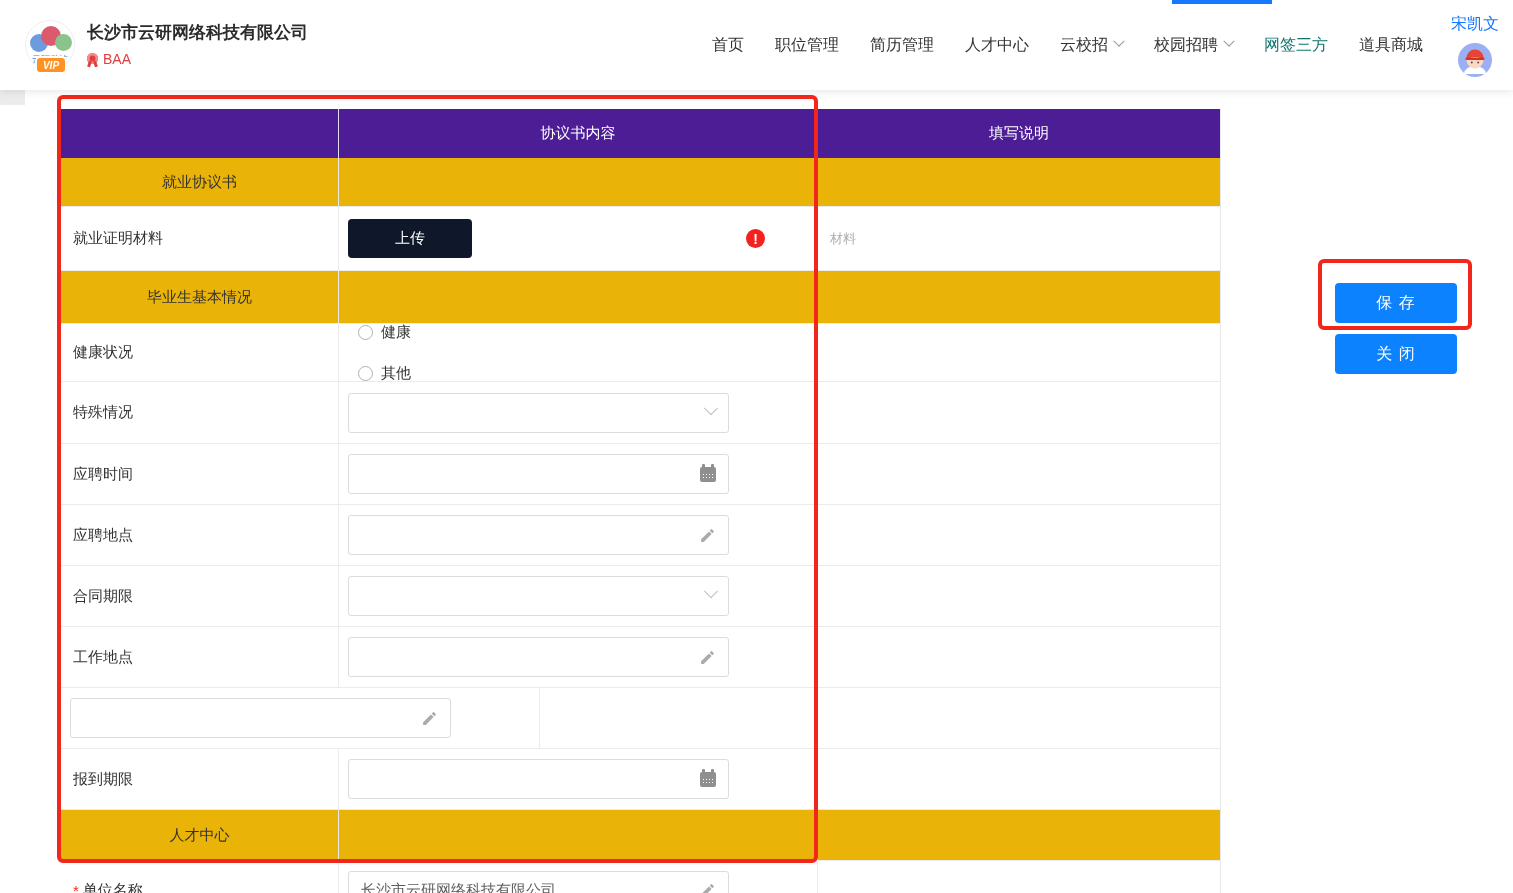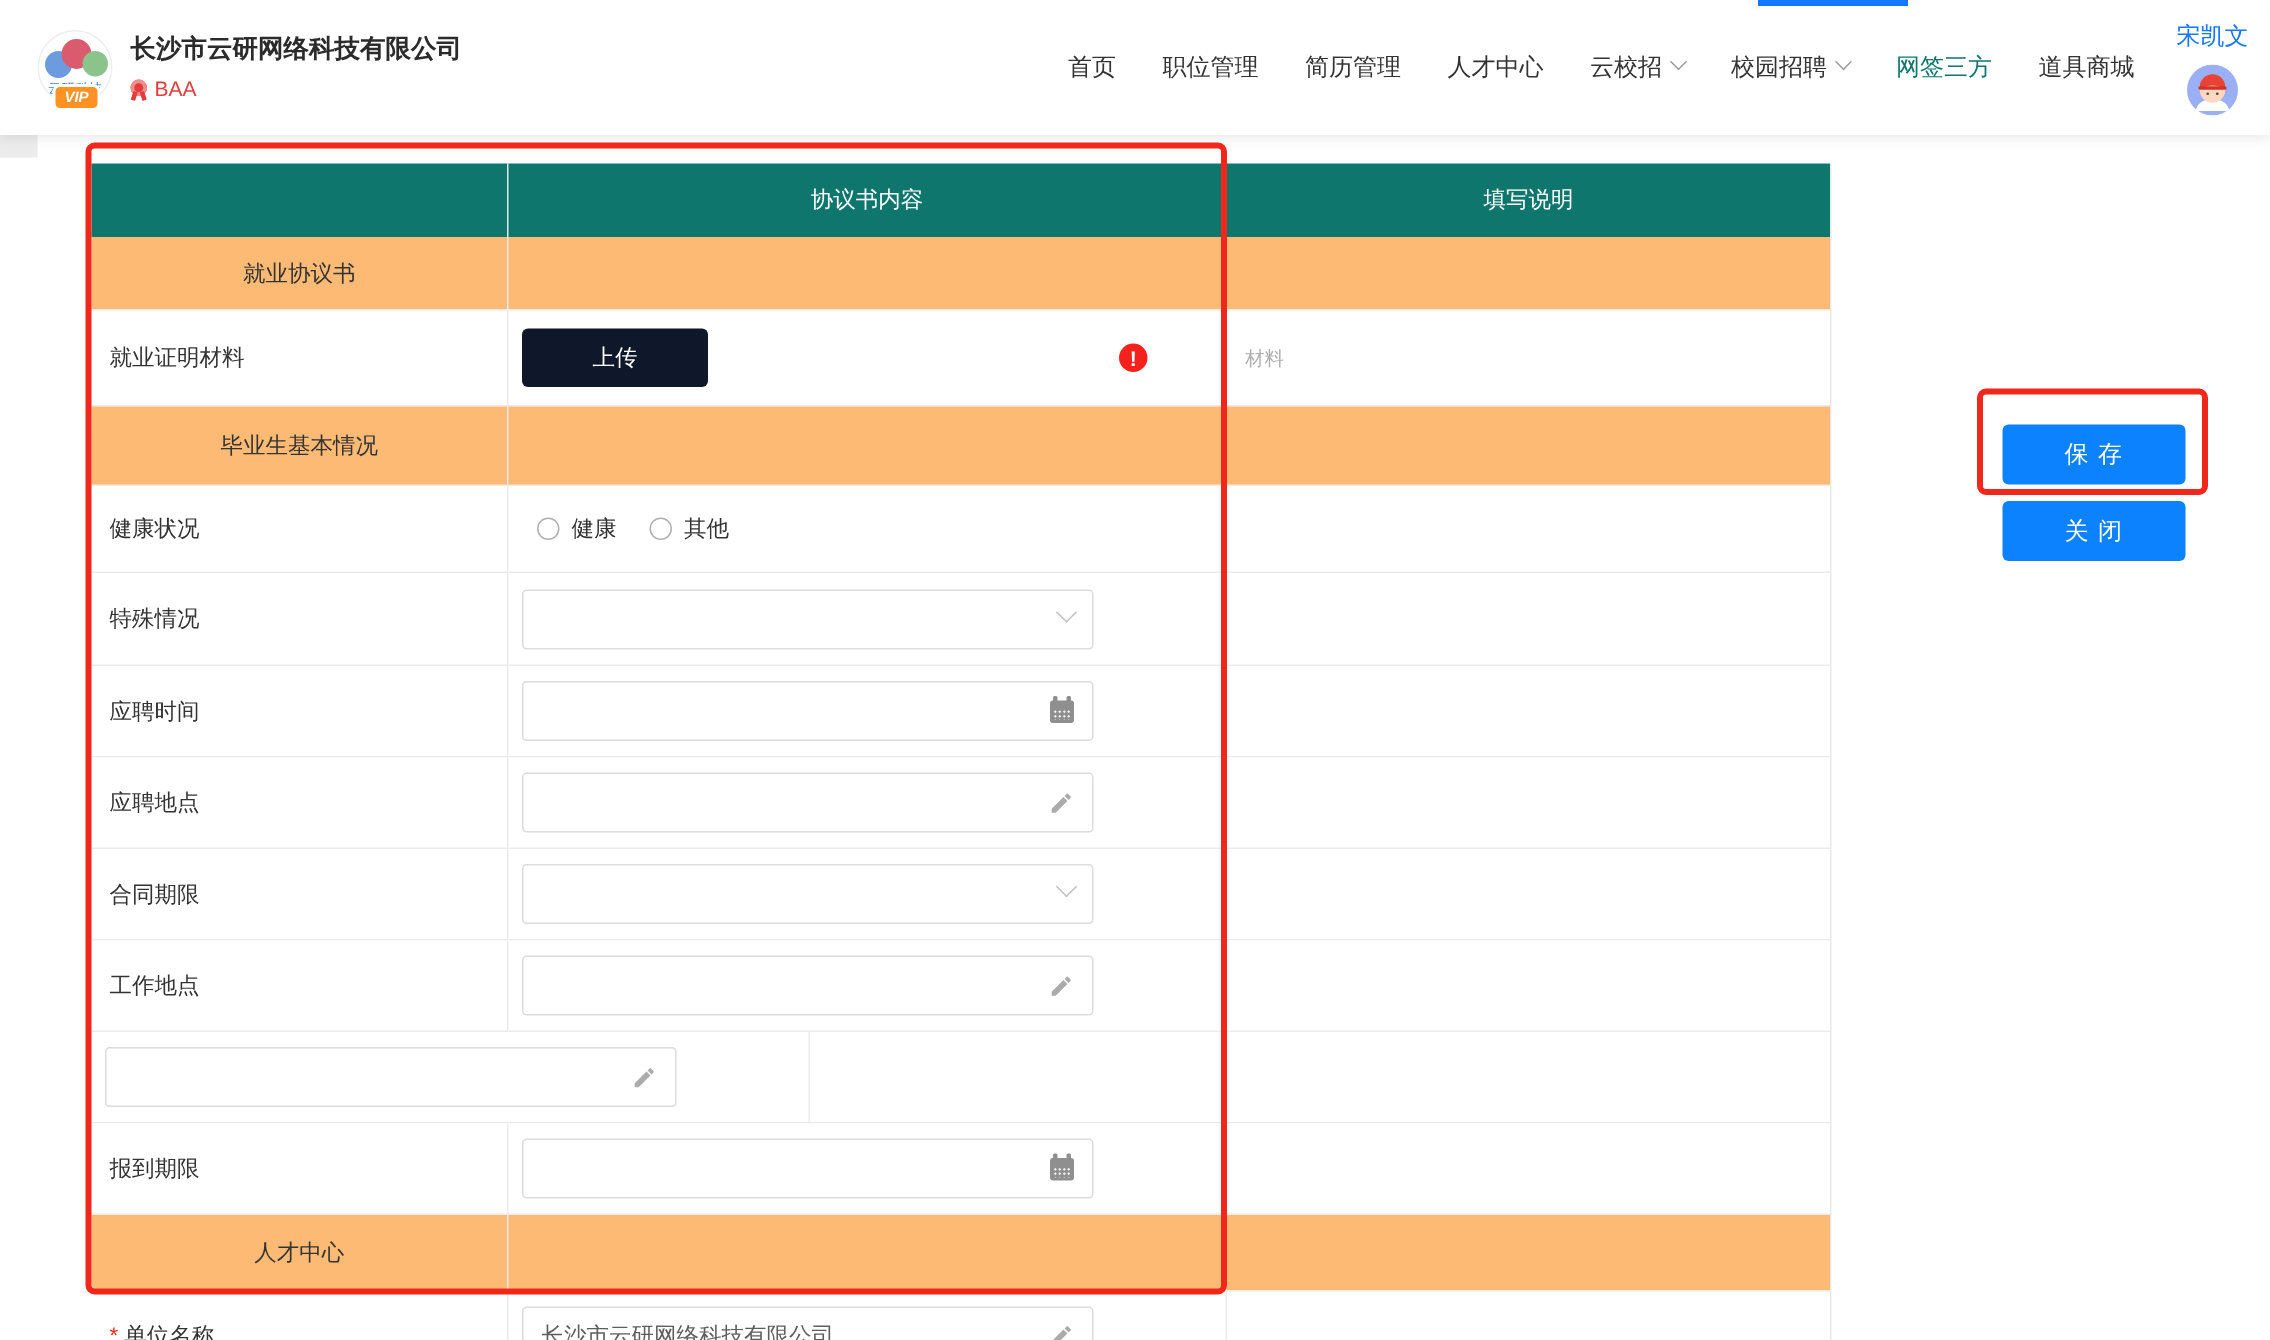--- a/index.html
+++ b/index.html
@@ -31,36 +31,36 @@
   .nav-item.active { color:#0f766e; }
   .chevron-down-icon { width:8px; height:8px; border-right:1.5px solid #999; border-bottom:1.5px solid #999;
                        transform:rotate(45deg) translate(-2px,-2px); margin-top:-3px; }
   .user-area { display:flex; align-items:center; gap:8px; margin-right:14px;flex-direction:column; }
   .user-name { font-size:16px; color:#1677ff; }
   
   .left-strip { position:absolute; left:0; top:90px; width:25px; height:15px; background:#ececec; }
   
   .table { position:absolute; left:61px; top:109px; width:1160px; border-right:1px solid #e9e9e9; background:#fff; }
   .trow { display:flex; border-bottom:1px solid #ebebeb; background:#fff; }
-  .trow.gray { background:#fdba74; }
+  .trow.gray { background:#eab308; }
   .cell { display:flex; align-items:center; }
   .c1 { width:278px; border-right:1px solid #ebebeb; padding-left:12px; font-size:15px; color:#333; }
   .c2 { width:479px; border-right:1px solid #ebebeb; position:relative; }
   .c3 { width:402px; padding-left:12px; }
-  .thead { background:#0f766e; border-bottom:none; }
+  .thead { background:#4c1d95; border-bottom:none; }
   .thead .cell { justify-content:center; color:#fff; font-size:15px; padding-left:0; }
   .thead .c1, .thead .c2 { border-right:1px solid rgba(255,255,255,.85); }
   .section-label { width:100%; text-align:center; padding-right:12px; font-size:15px; color:#333; }
   .note-text { font-size:13px; color:#aeaeae; }
   
   .upload-btn { margin-left:9px; width:124px; height:39px; background:#0f172a; color:#fff; font-size:15px;
                 border:none; border-radius:4px; cursor:pointer; }
   .error-badge { margin-left:auto; margin-right:52px; width:19px; height:19px; border-radius:50%; background:#f5211d;
                  color:#fff; font-size:14px; font-weight:bold; display:flex; align-items:center; justify-content:center; line-height:1; }
-  .radio-group { display:flex; align-items:flex-end; gap:22px; margin-left:19px; }
+  .radio-group { display:flex; align-items:flex-end; gap:22px; margin-left:19px;flex-direction:column; }
   .radio-option { display:flex; align-items:center; gap:8px; font-size:15px; color:#333; cursor:pointer; }
   .radio-circle { width:15px; height:15px; border:1px solid #b0b0b0; border-radius:50%; background:#fff; }
   .field-box { margin-left:9px; width:381px; height:40px; border:1px solid #dcdcdc; border-radius:3px; background:#fff;
                display:flex; align-items:center; justify-content:flex-end; padding:0 12px; cursor:pointer; }
   .field-box .value-text { margin-right:auto; font-size:15px; color:#5e5e5e; white-space:nowrap; overflow:hidden; }
   .select-chevron { width:10px; height:10px; border-right:1.6px solid #bfbfbf; border-bottom:1.6px solid #bfbfbf;
                     transform:rotate(45deg) translate(-2px,-2px); margin-top:-4px; }
   .icon-calendar { width:16px; height:15px; background:#8f8f8f; border-radius:2px; position:relative; }
   .icon-calendar::before { content:""; position:absolute; top:-3px; left:2px; width:3px; height:5px; background:#8f8f8f; box-shadow:9px 0 0 #8f8f8f; border-radius:1px; }
   .icon-calendar::after { content:""; position:absolute; left:2px; right:2px; top:6px; bottom:2px;

